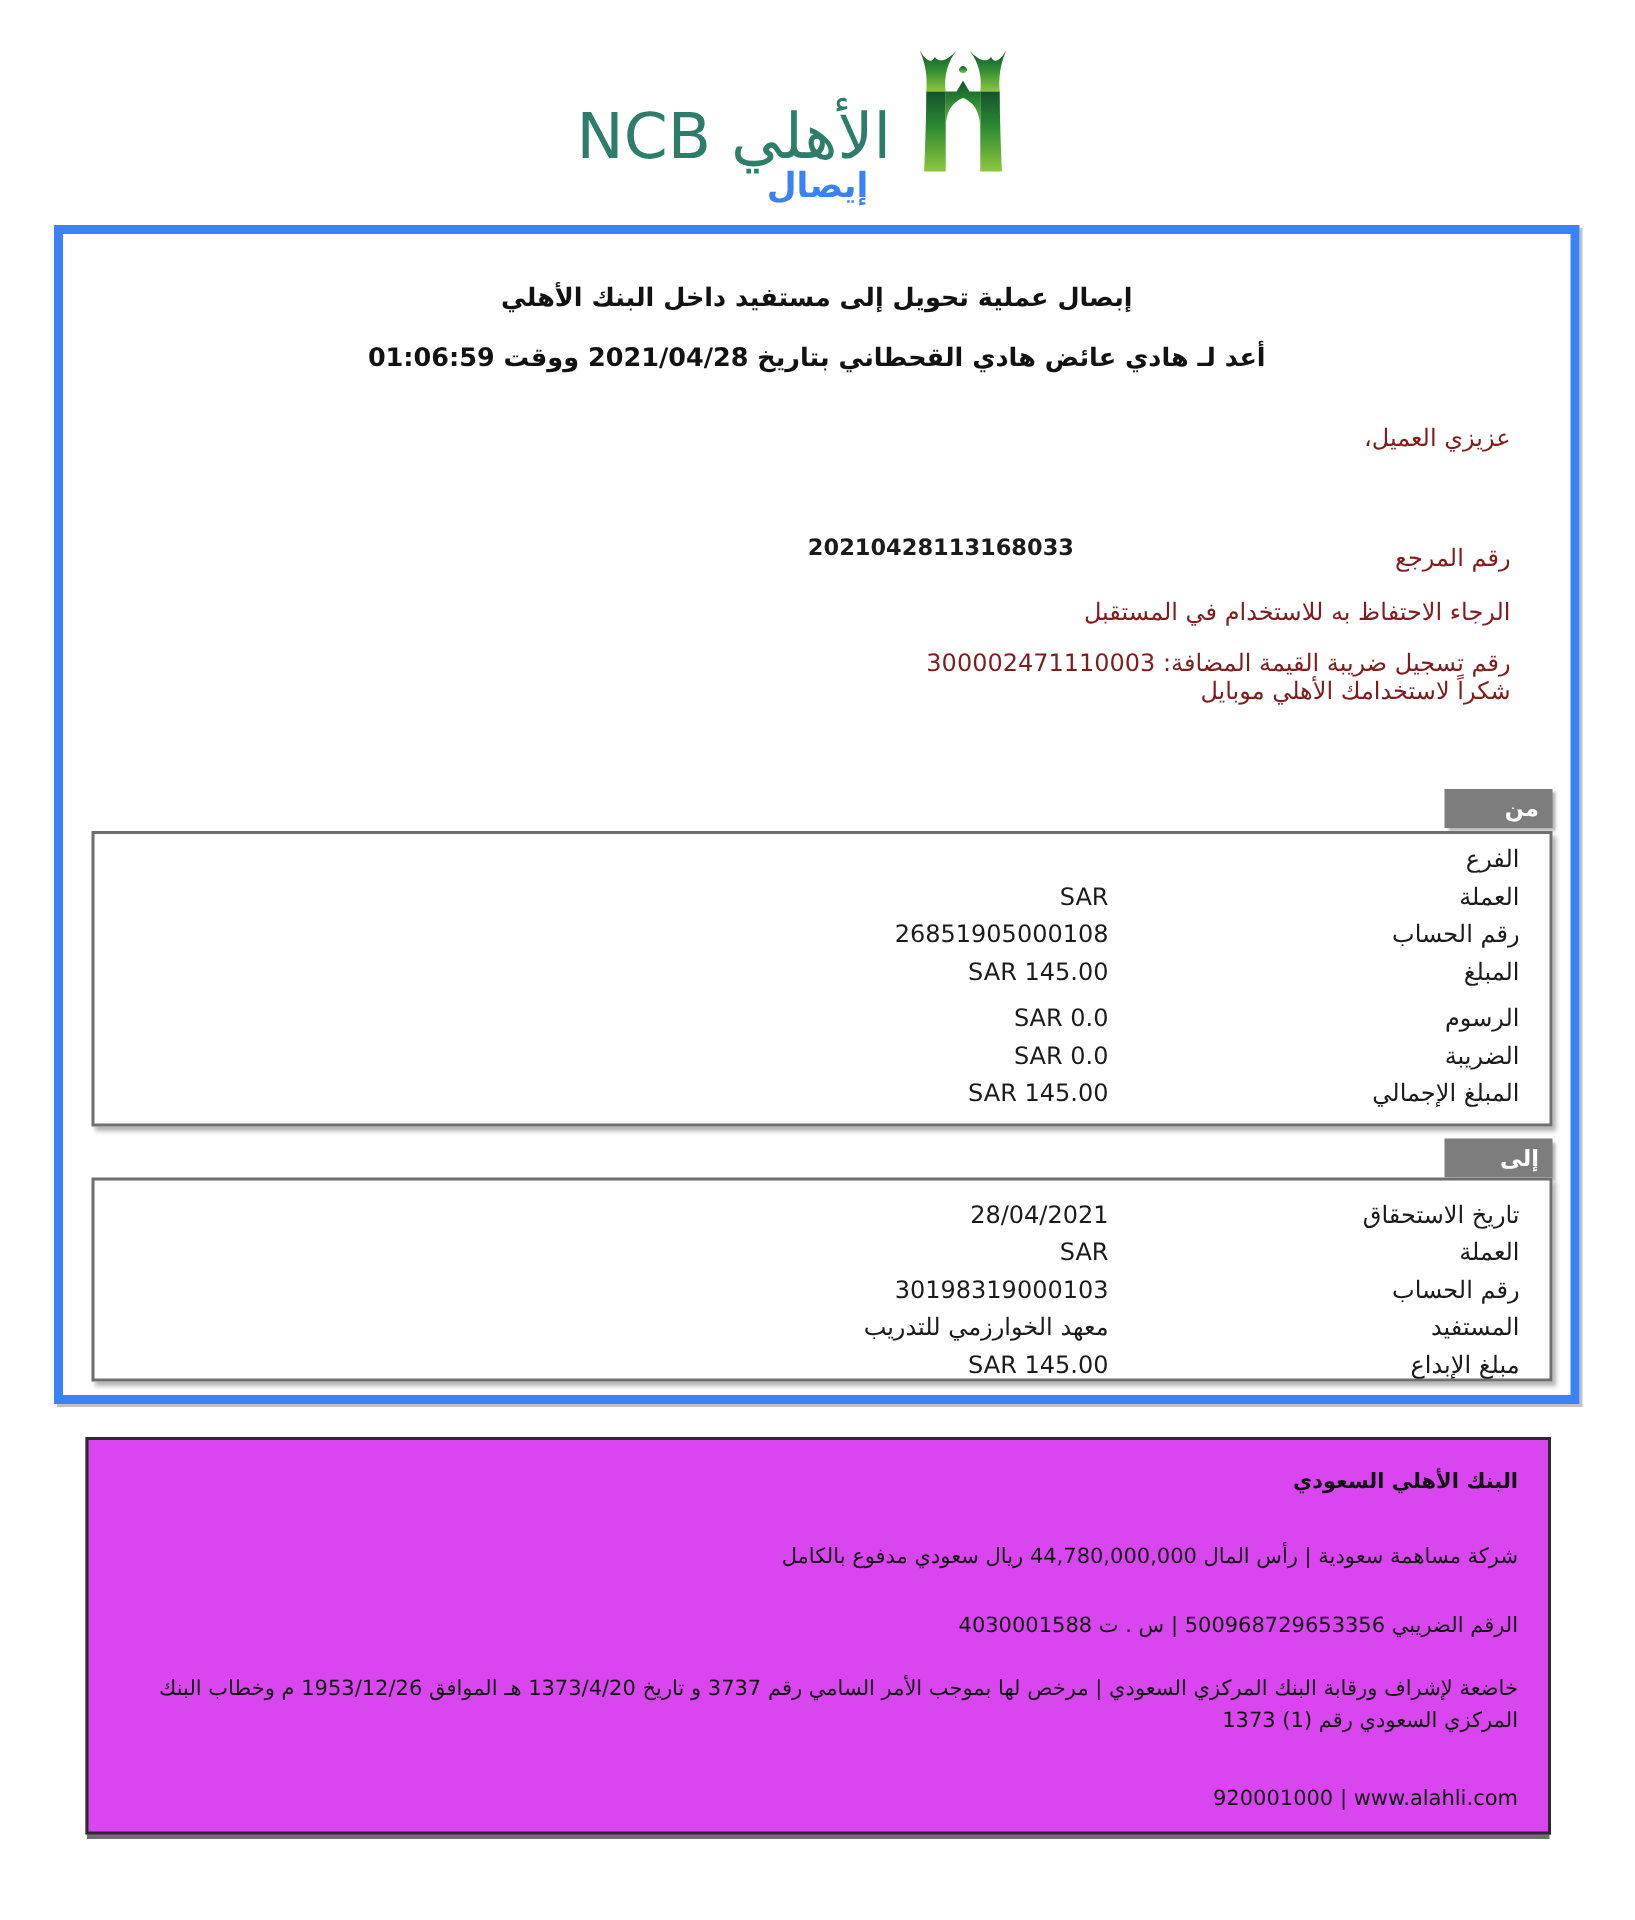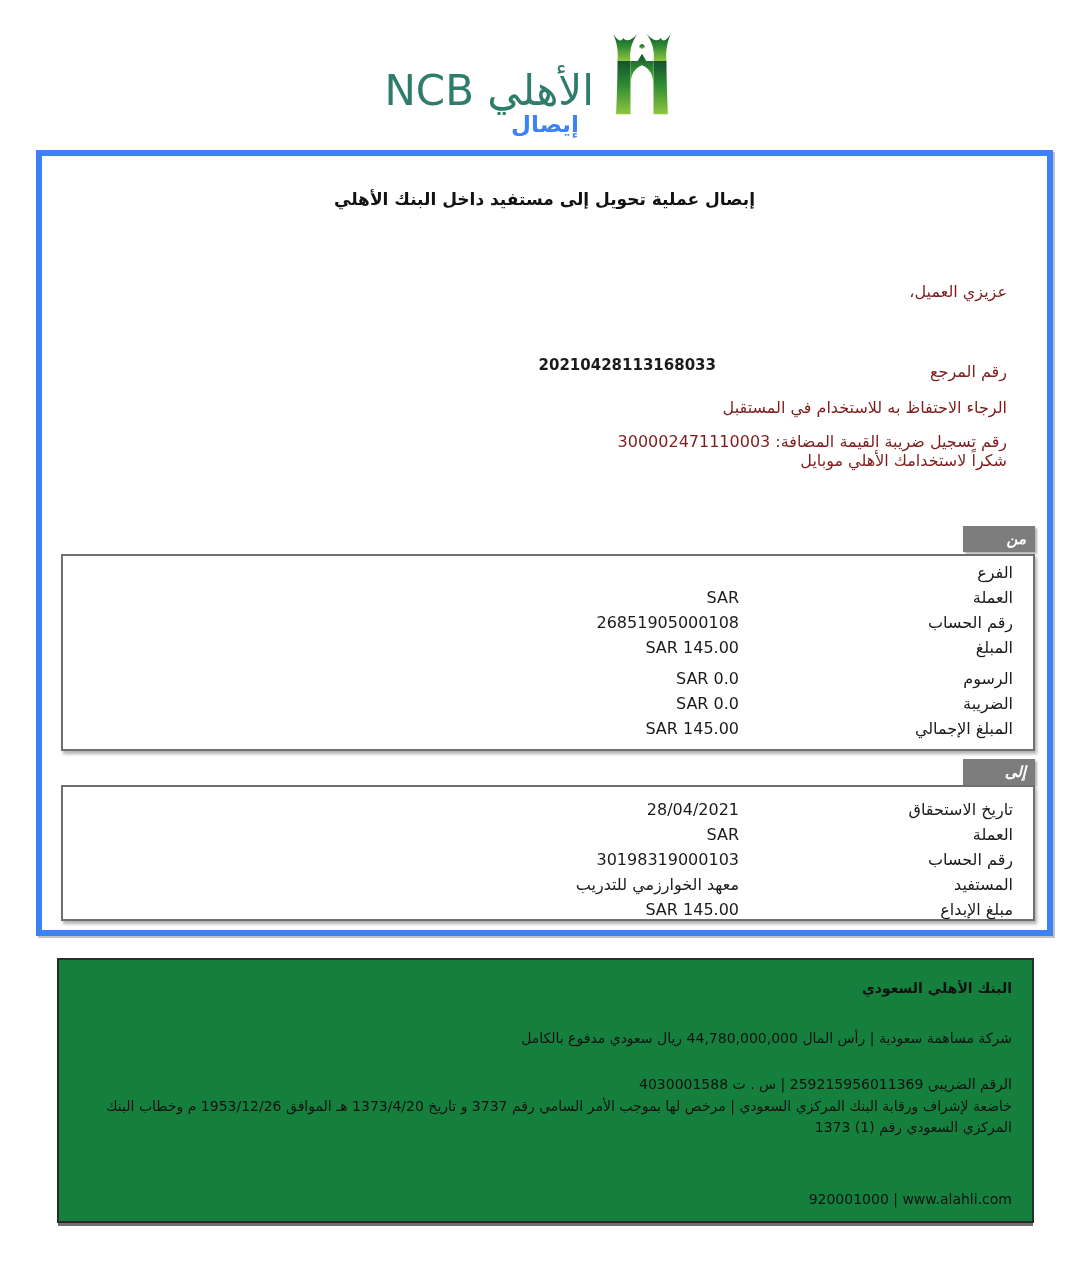--- a/index.html
+++ b/index.html
@@ -14,30 +14,30 @@
   .main-box{position:absolute;left:36px;top:150px;width:1017px;height:786px;
     border:6px solid #3b82f6;box-sizing:border-box;background:#fff;
     box-shadow:2px 2px 0 rgba(120,120,120,.45);}
   .center-line{position:absolute;left:0;width:100%;text-align:center;font-weight:bold;
     font-size:17px;direction:rtl;color:#121212;}
   .r-line{position:absolute;right:40px;font-size:16px;direction:rtl;color:#7f1d1d;}
   .ref-value{position:absolute;right:331px;top:200px;font-weight:bold;font-size:15px;direction:ltr;}
   
   .sec-tab{position:absolute;right:12px;width:72px;height:26px;background:#7d7d7d;color:#ffffff;
     font-weight:bold;font-size:15px;direction:rtl;display:flex;align-items:center;
-    padding-right:9px;box-sizing:border-box;box-shadow:2px 2px 2px rgba(0,0,0,.3);font-style:italic;}
+    padding-right:9px;box-sizing:border-box;box-shadow:2px 2px 2px rgba(0,0,0,.3);}
   .sec-box{position:absolute;left:19px;right:12px;border:2px solid #6f6f6f;background:#fff;
     box-sizing:border-box;box-shadow:2px 3px 3px rgba(0,0,0,.3);}
   .f-row{position:relative;height:25px;line-height:25px;font-size:16px;}
   .f-row .lbl{position:absolute;right:20px;direction:rtl;}
   .f-row .val{position:absolute;right:294px;direction:rtl;}
   .gap-top{margin-top:6px;}
   
   .footer-box{position:absolute;left:57px;top:958px;width:977px;height:265px;
-    border:2px solid #2b2b2b;box-sizing:border-box;background:#15803d;
+    border:2px solid #2b2b2b;box-sizing:border-box;background:#d946ef;
     box-shadow:0 4px 0 -1px #6f6f6f;}
   .footer-box .fb-line{position:absolute;right:20px;left:20px;text-align:right;
     direction:rtl;font-size:14px;color:#111;line-height:21px;}
   .fb-head{font-weight:bold;font-size:15px;}
   .ltr{direction:ltr !important;}
 </style>
 </head>
 <body>
 
 <div class="logo-wrap">
@@ -60,20 +60,21 @@
       </g>
     </svg>
   </span>
   <span class="brand-text" style="color:#2e7d6b;">الأهلي NCB</span>
 </div>
 <div class="receipt-word">إيصال</div>
 
 <div class="main-box">
 
   <div class="center-line" style="top:33px;">إبصال عملية تحويل إلى مستفيد داخل البنك الأهلي</div>
+  <div class="center-line" style="top:73px;">أعد لـ هادي عائض هادي القحطاني بتاريخ 2021/04/28 ووقت 01:06:59</div>
 
   <div class="r-line" style="top:126px;">عزيزي العميل،</div>
 
   <div class="r-line" style="top:206px;">رقم المرجع</div>
   <div class="ref-value">20210428113168033</div>
 
   <div class="r-line" style="top:242px;">الرجاء الاحتفاظ به للاستخدام في المستقبل</div>
   <div class="r-line" style="top:276px;">رقم تسجيل ضريبة القيمة المضافة: 300002471110003</div>
   <div class="r-line" style="top:295px;">شكراً لاستخدامك الأهلي موبايل</div>
 
@@ -130,16 +131,16 @@
     <div class="f-row">
       <span class="lbl">مبلغ الإبداع</span>
       <span class="val">145.00 SAR</span>
     </div>
   </div>
 </div>
 
 <div class="footer-box">
   <div class="fb-line fb-head" style="top:18px;">البنك الأهلي السعودي</div>
   <div class="fb-line" style="top:68px;">شركة مساهمة سعودية | رأس المال 44,780,000,000 ريال سعودي مدفوع بالكامل</div>
-  <div class="fb-line" style="top:114px;">الرقم الضريبي 259215956011369 | س . ت 4030001588</div>
-  <div class="fb-line" style="top:136px;">خاضعة لإشراف ورقابة البنك المركزي السعودي | مرخص لها بموجب الأمر السامي رقم 3737 و تاريخ 1373/4/20 هـ الموافق 1953/12/26 م وخطاب البنك المركزي السعودي رقم (1) 1373</div>
+  <div class="fb-line" style="top:114px;">الرقم الضريبي 500968729653356 | س . ت 4030001588</div>
+  <div class="fb-line" style="top:156px;">خاضعة لإشراف ورقابة البنك المركزي السعودي | مرخص لها بموجب الأمر السامي رقم 3737 و تاريخ 1373/4/20 هـ الموافق 1953/12/26 م وخطاب البنك المركزي السعودي رقم (1) 1373</div>
   <div class="fb-line ltr" style="top:229px;">920001000 | www.alahli.com</div>
 </div>
 
 </body></html>

